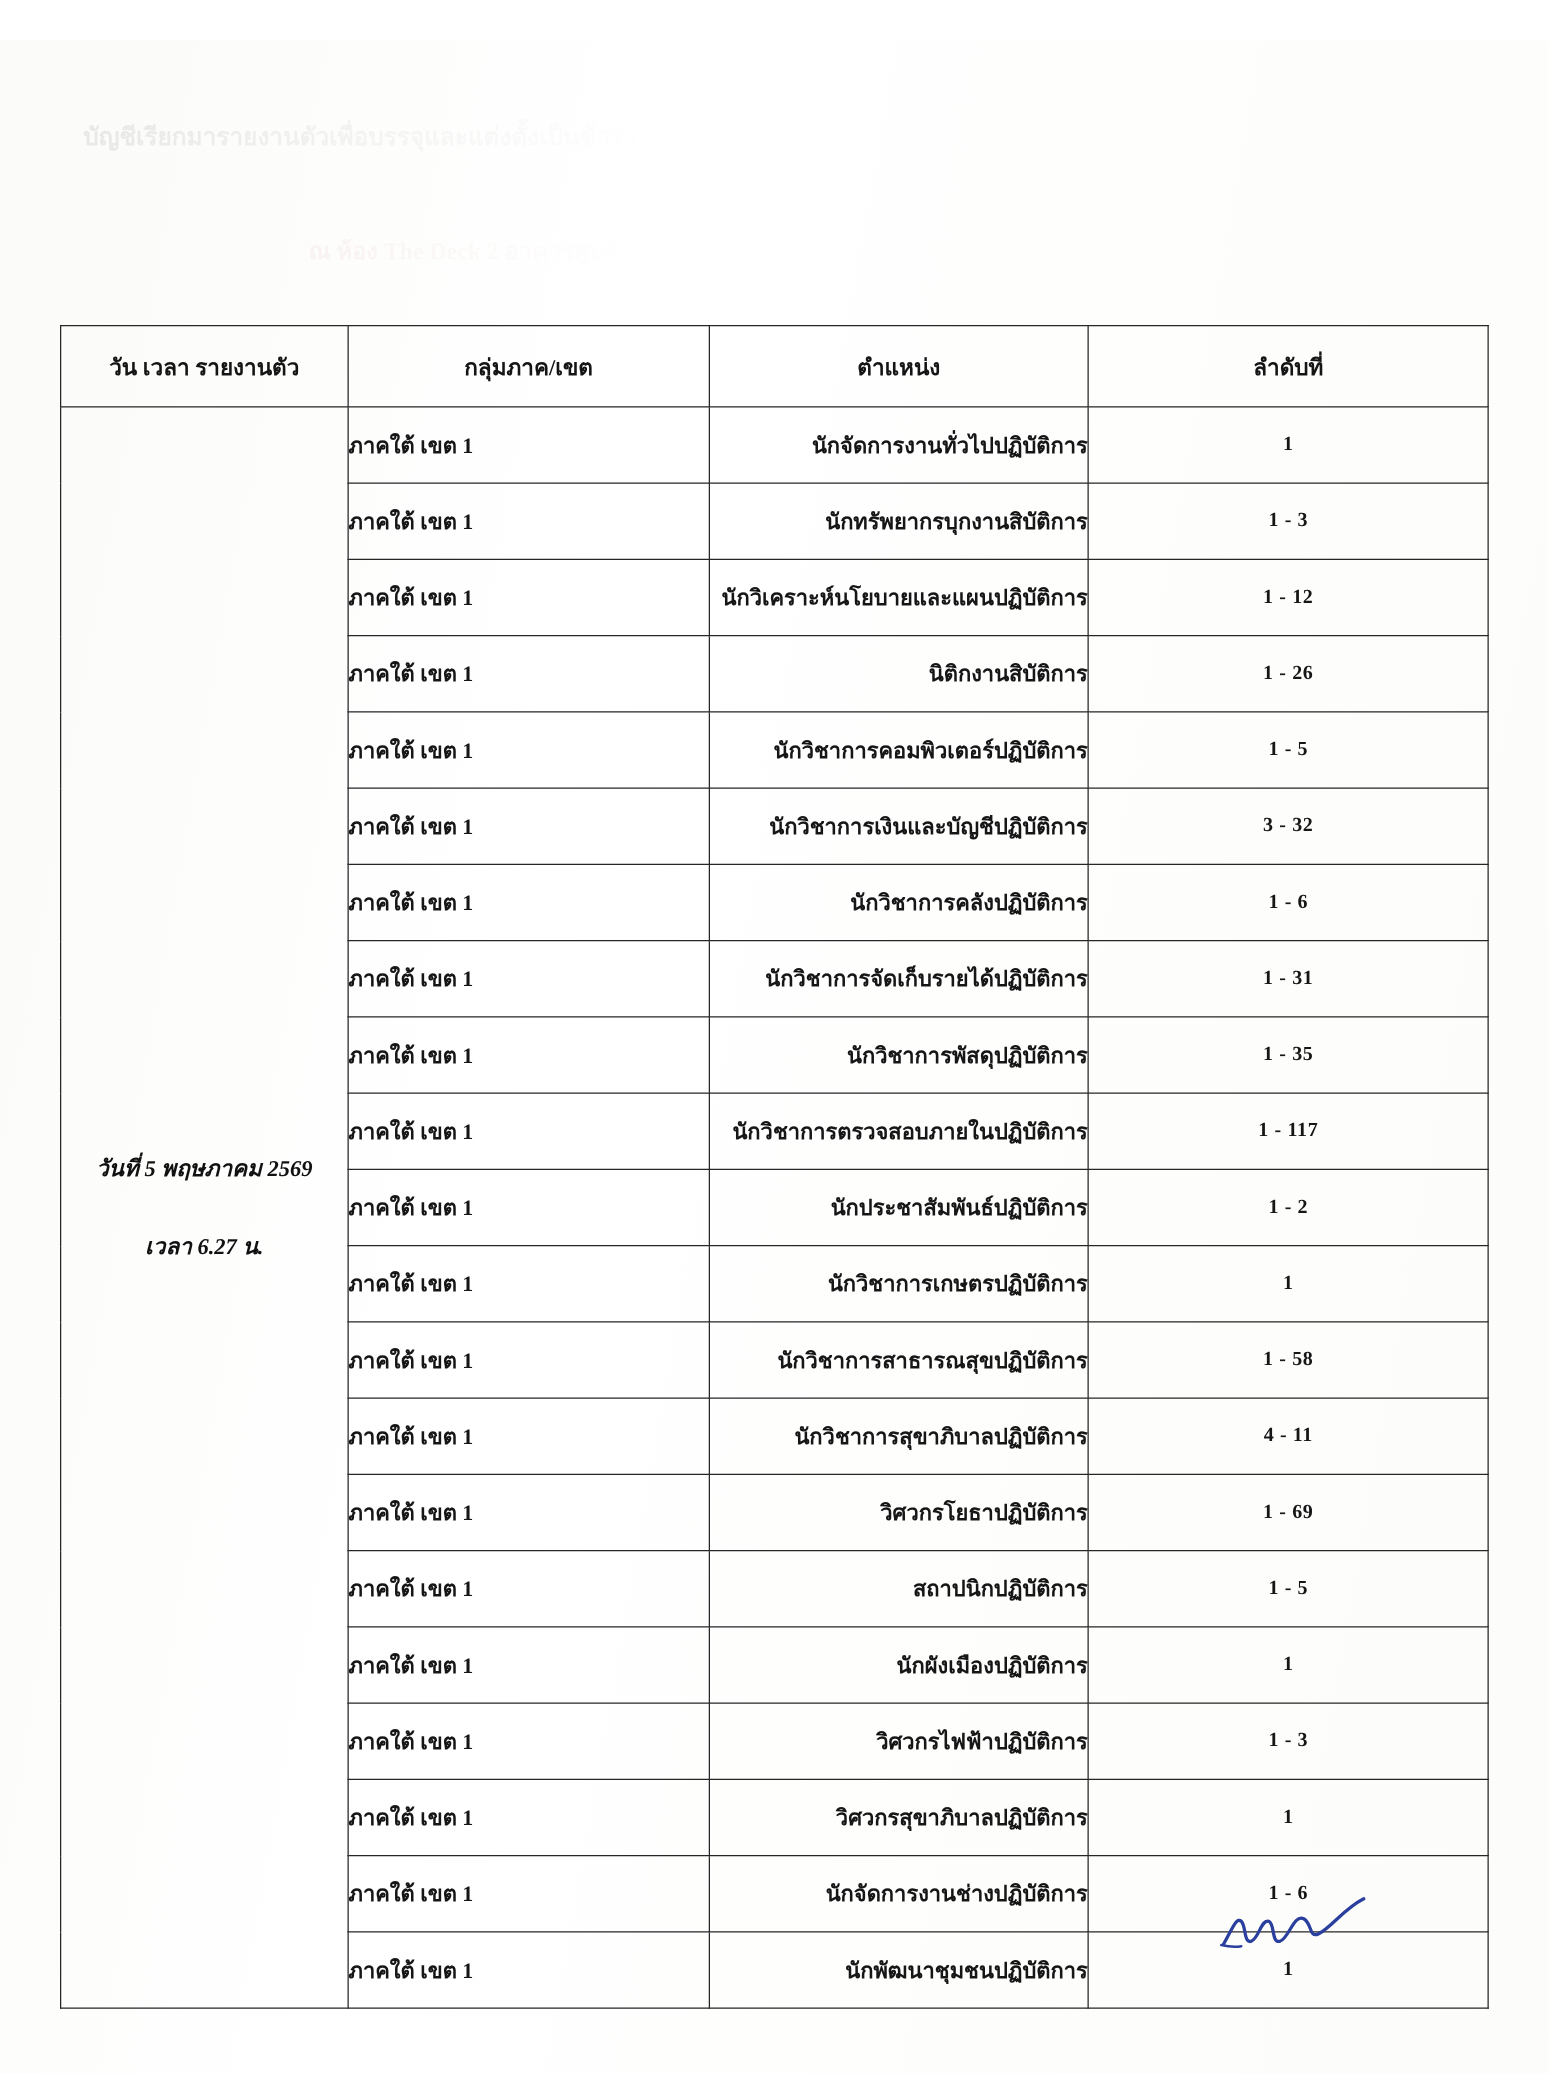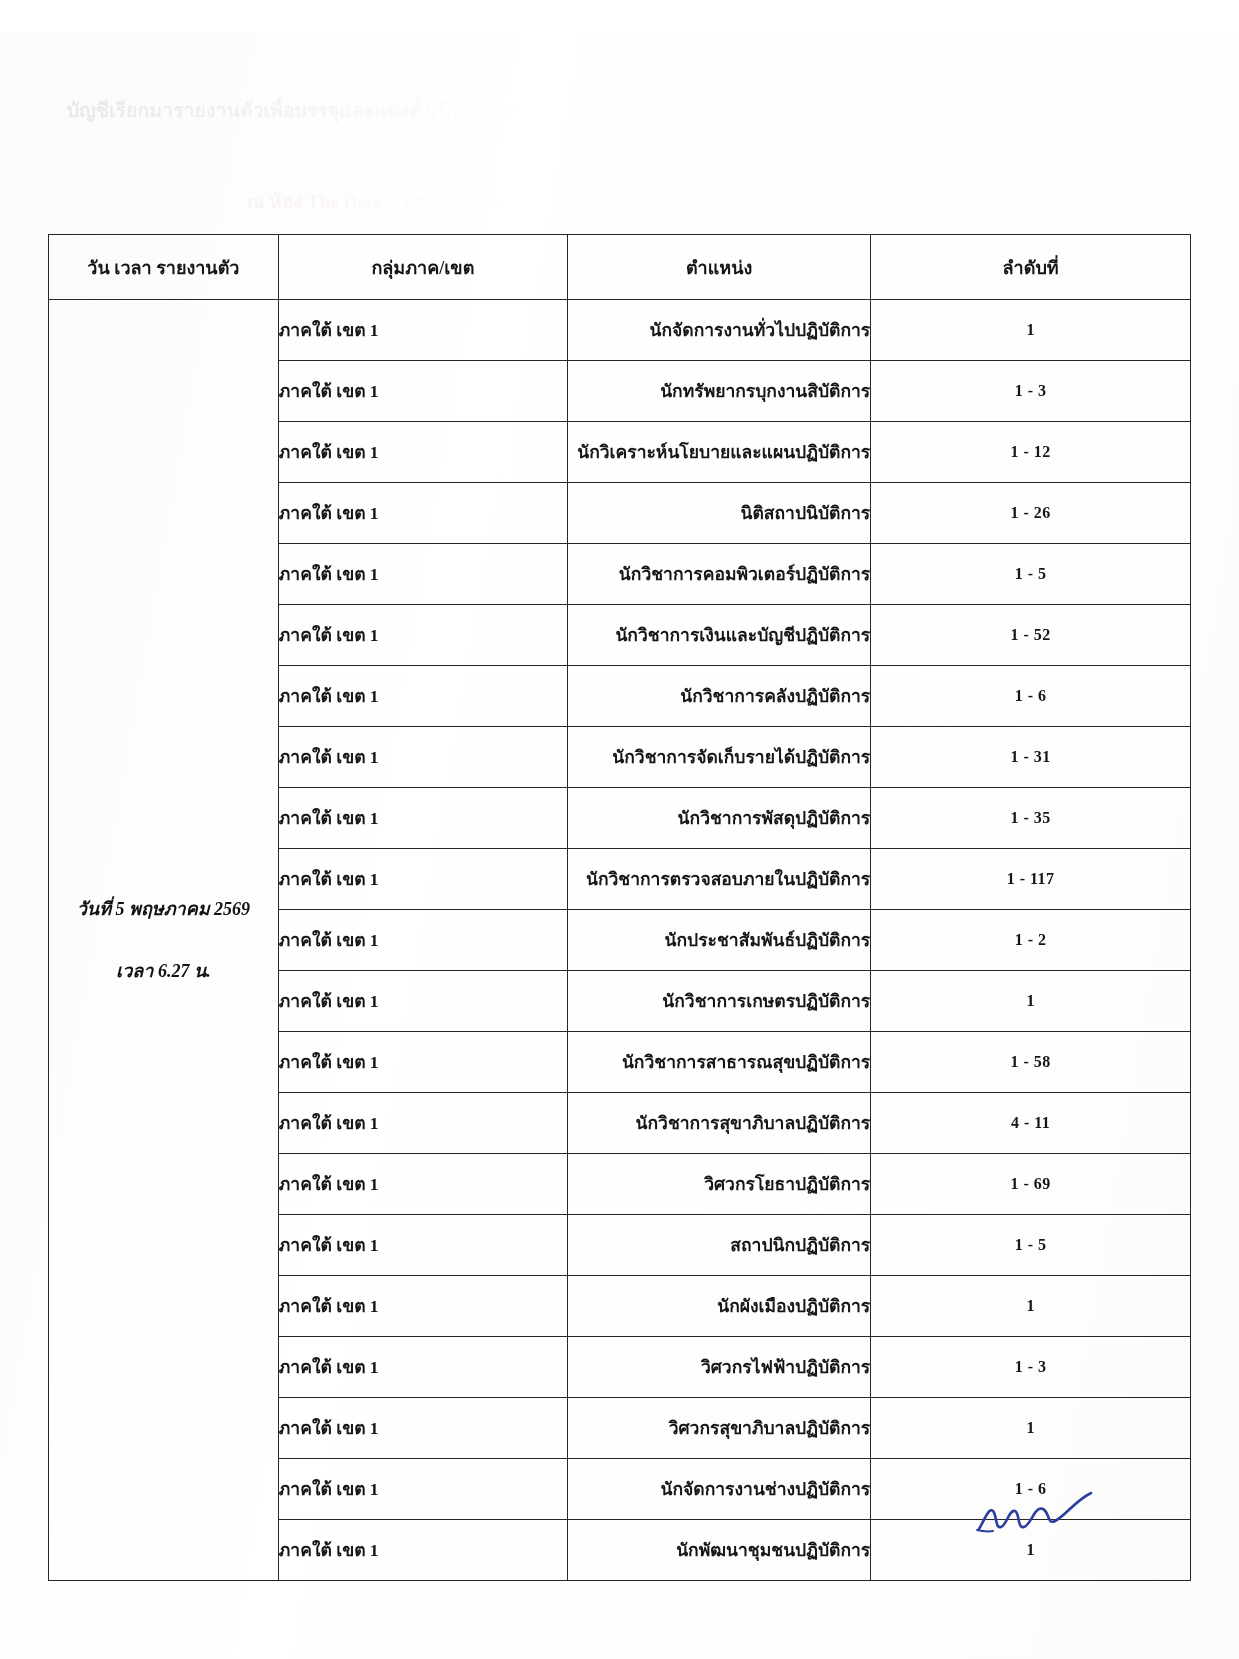--- a/index.html
+++ b/index.html
@@ -56,21 +56,21 @@
     text-align: center;
     font-size: 19px;
     font-weight: bold;
     margin-top: 38px;
     color: #a42a22;
     padding: 0 60px;
     line-height: 1.35;
   }
 
   .table-wrap {
-    margin: 20px 48px 0 48px;
+    margin: 46px 48px 0 48px;
     position: relative;
   }
 
   table.report {
     width: 1143px;
     border-collapse: collapse;
     table-layout: fixed;
   }
 
   table.report td, table.report th {
@@ -192,32 +192,32 @@
             <td class="position-cell">นักทรัพยากรบุกงานสิบัติการ</td>
             <td class="order-cell">1 - 3</td>
           </tr>
           <tr>
             <td class="group-cell">ภาคใต้ เขต 1</td>
             <td class="position-cell">นักวิเคราะห์นโยบายและแผนปฏิบัติการ</td>
             <td class="order-cell">1 - 12</td>
           </tr>
           <tr>
             <td class="group-cell">ภาคใต้ เขต 1</td>
-            <td class="position-cell">นิติสถาปนิบัติการ</td>
+            <td class="position-cell">นิติกงานสิบัติการ</td>
             <td class="order-cell">1 - 26</td>
           </tr>
           <tr>
             <td class="group-cell">ภาคใต้ เขต 1</td>
             <td class="position-cell">นักวิชาการคอมพิวเตอร์ปฏิบัติการ</td>
             <td class="order-cell">1 - 5</td>
           </tr>
           <tr>
             <td class="group-cell">ภาคใต้ เขต 1</td>
             <td class="position-cell">นักวิชาการเงินและบัญชีปฏิบัติการ</td>
-            <td class="order-cell">1 - 52</td>
+            <td class="order-cell">3 - 32</td>
           </tr>
           <tr>
             <td class="group-cell">ภาคใต้ เขต 1</td>
             <td class="position-cell">นักวิชาการคลังปฏิบัติการ</td>
             <td class="order-cell">1 - 6</td>
           </tr>
           <tr>
             <td class="group-cell">ภาคใต้ เขต 1</td>
             <td class="position-cell">นักวิชาการจัดเก็บรายได้ปฏิบัติการ</td>
             <td class="order-cell">1 - 31</td>

